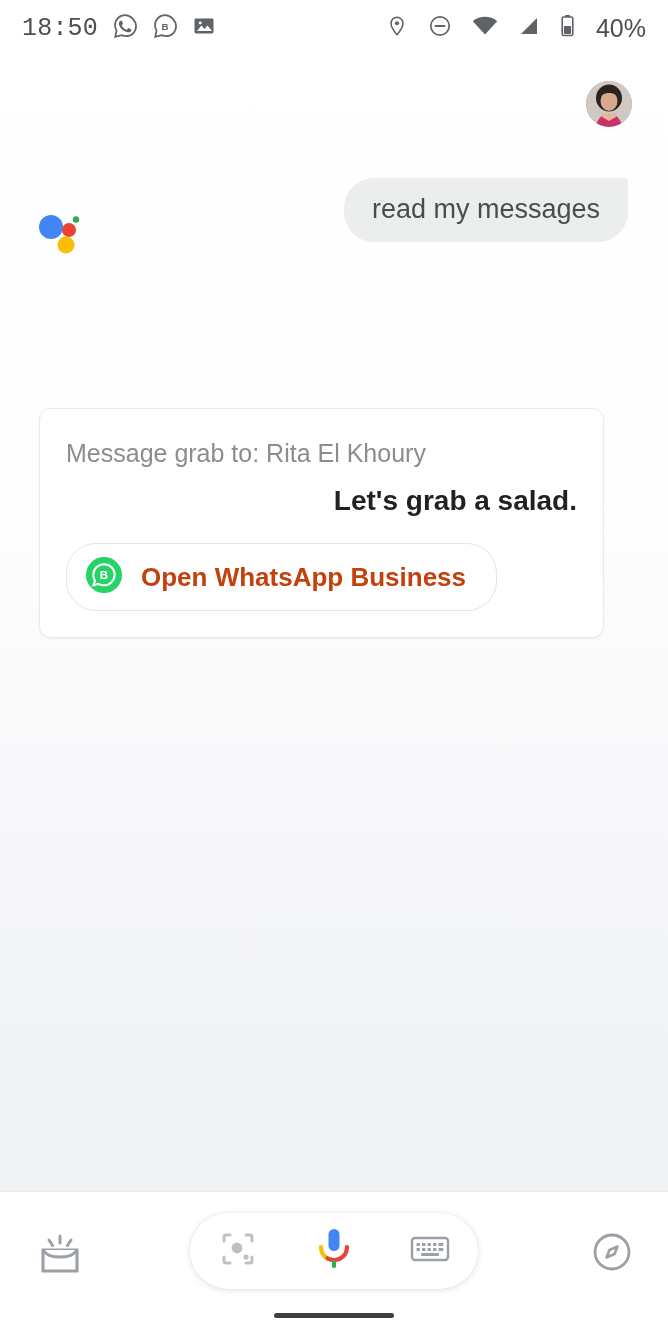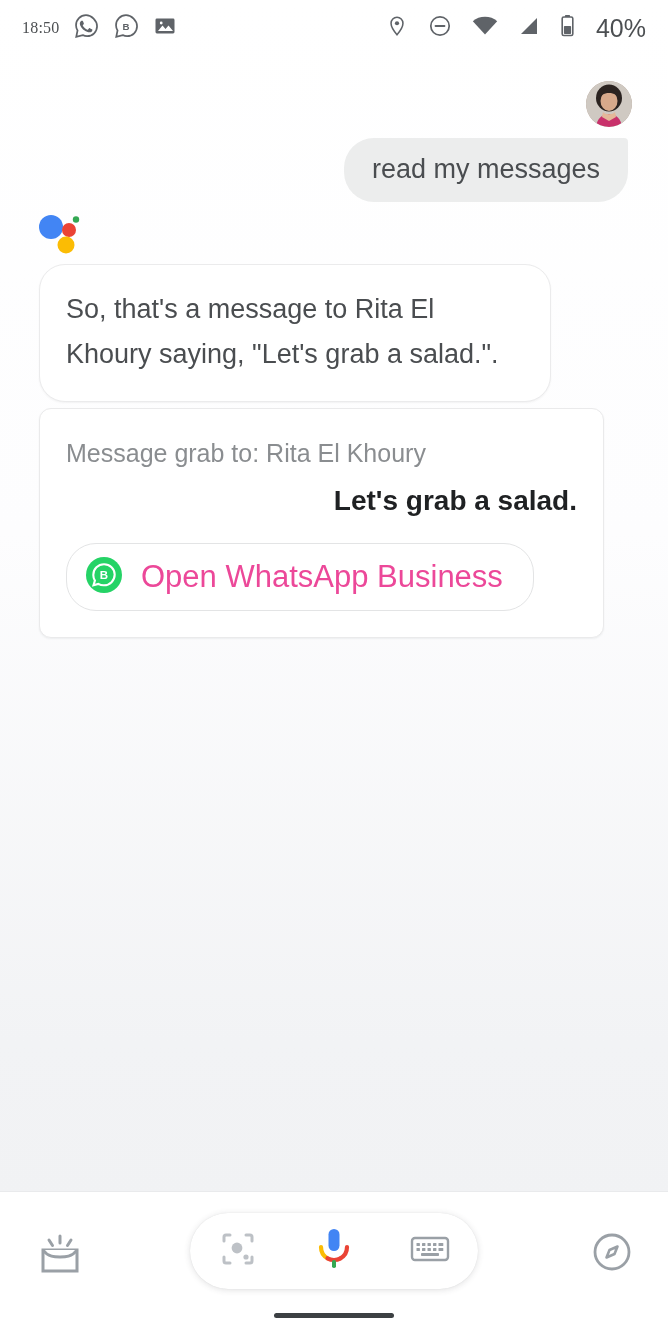--- a/index.html
+++ b/index.html
@@ -16,22 +16,22 @@
   }
 
   
   .statusbar {
     position:absolute; top:0; left:0; width:668px; height:56px;
     display:flex; align-items:center; padding:0 22px;
   }
   .sb-left { display:flex; align-items:center; gap:14px; }
   .sb-right { display:flex; align-items:center; gap:20px; margin-left:auto; }
   .sb-time {
-    font-size:16px; color:#4c4f52; letter-spacing:.2px;
-    font-family:Liberation Serif, serif;
+    font-size:25px; color:#4c4f52; letter-spacing:.2px;
+    font-family:Liberation Mono, monospace;
   }
   .sb-batt-text { font-size:25px; color:#4c4f52; margin-left:1px; }
   .ico { display:block; }
 
   
   .avatar {
     position:absolute; top:81px; left:586px;
     width:46px; height:46px; border-radius:50%;
     overflow:hidden; background:#b9a99d;
   }
@@ -40,20 +40,21 @@
   
   .user-row {
     position:absolute; top:138px; left:0; width:668px;
     display:flex; justify-content:flex-end; padding-right:40px;
   }
   .user-bubble {
     background:#eceded;
     border-radius:30px 4px 30px 30px;
     padding:14px 28px 16px 28px;
     max-width:420px;
+    margin-top:40px;
   }
   .user-bubble span {
     font-size:27px; color:#4a4d50; line-height:34px; white-space:nowrap;
   }
 
   
   .assistant-logo { position:absolute; top:214px; left:38px; }
 
   .assistant-bubble {
     position:absolute; top:264px; left:39px;
@@ -85,21 +86,21 @@
     font-size:28px; font-weight:bold; color:#1f2123; line-height:36px;
     margin-bottom:24px;
     text-align:right;
   }
   .open-btn {
     display:inline-flex; align-items:center; gap:18px;
     border:1px solid #e3e4e5; border-radius:30px;
     padding:12px 30px 12px 18px;
     background:#fff;
   }
-  .open-btn-label { font-size:31px; color:#ec4899; line-height:30px; }
+  .open-btn-label { font-size:26px; color:#c2410c; line-height:30px;font-weight:bold; }
 
   
   .bottom-divider {
     position:absolute; left:0; top:1191px; width:668px; height:1px;
     background:#e9eaec;
   }
   .bottombar {
     position:absolute; left:0; top:1192px; width:668px; height:144px;
     background:#ffffff;
   }
@@ -218,23 +219,20 @@
 
   <div class="assistant-logo">
     <svg width="46" height="42" viewBox="0 0 46 42">
       <circle cx="13" cy="13" r="12" fill="#4285F4"></circle>
       <circle cx="31" cy="16" r="7" fill="#EA4335"></circle>
       <circle cx="28" cy="31" r="8.5" fill="#FBBC04"></circle>
       <circle cx="38" cy="5.5" r="3.2" fill="#34A853"></circle>
     </svg>
   </div>
 
-  <div class="assistant-bubble">
-    <p>So, that's a message to Rita El Khoury saying, "Let's grab a salad.".</p>
-  </div>
 
   <div class="msg-card">
     <div class="msg-sentto">Message grab to: Rita El Khoury</div>
     <div class="msg-body">Let's grab a salad.</div>
 
     <div class="open-btn">
       <span class="ico">
         <svg width="38" height="38" viewBox="0 0 38 38">
           <circle cx="19" cy="19" r="18" fill="#25D366"></circle>
           <path d="M19 8.2c-5.9 0-10.7 4.8-10.7 10.7 0 2.1.6 4 1.6 5.7l-1.4 4.6 4.8-1.3c1.6.9 3.4 1.4 5.3 1.4h.4c5.9 0 10.7-4.8 10.7-10.7S24.9 8.2 19 8.2z" fill="none" stroke="#ffffff" stroke-width="2.1"></path>

